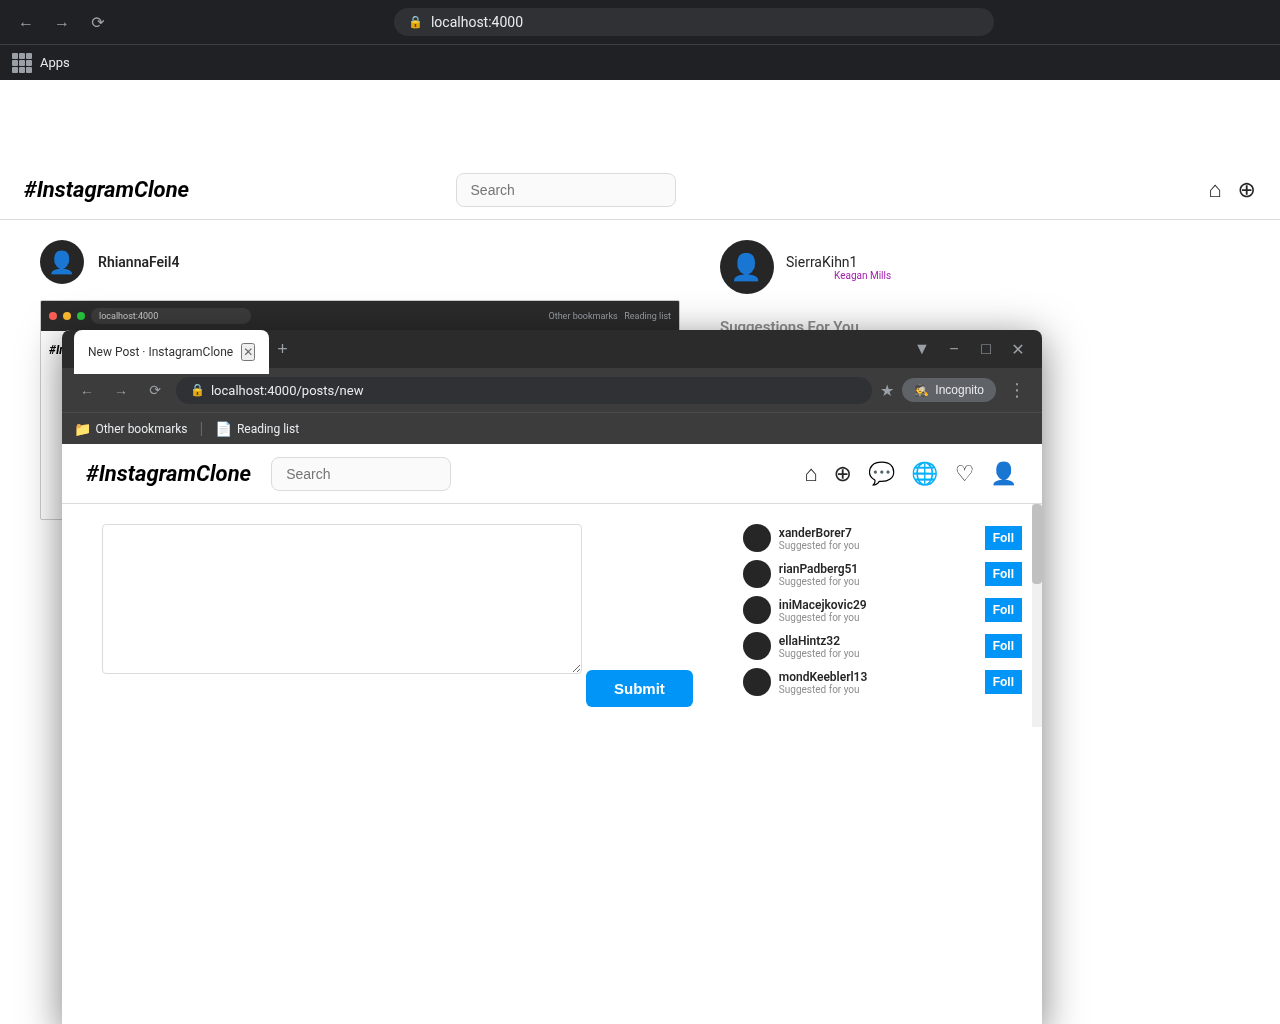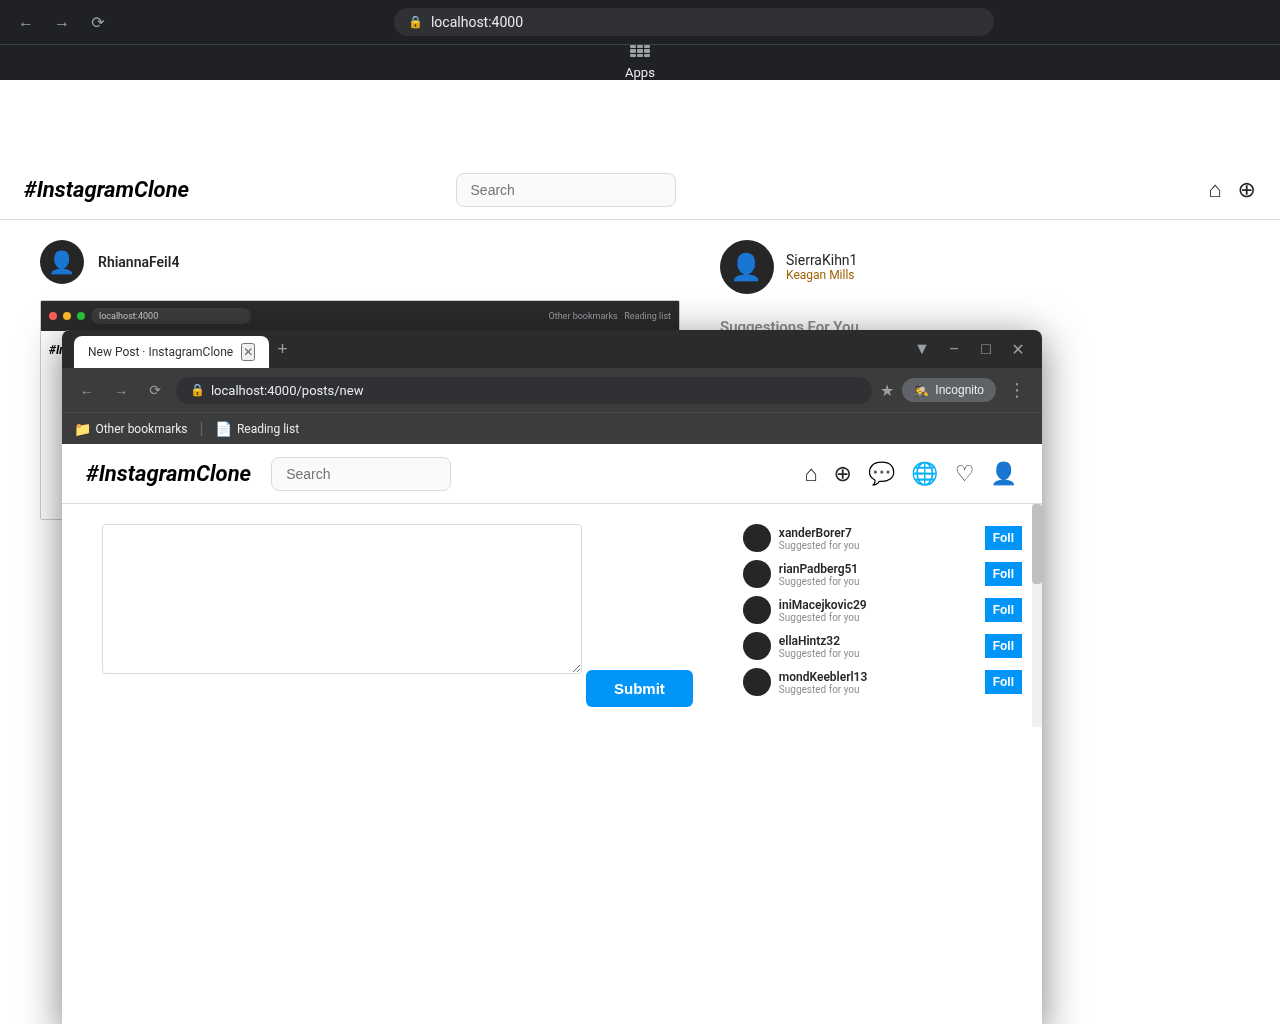--- a/index.html
+++ b/index.html
@@ -35,21 +35,20 @@
     .apps-section {
       position: absolute;
       top: 44px; left: 0; right: 0;
       background: #202124;
       height: 36px;
       display: flex;
       align-items: center;
       padding: 0 12px;
       gap: 8px;
       border-top: 1px solid #3c4043;
-      flex-direction: column;
     }
     .apps-grid-icon {
       width: 20px; height: 20px;
       display: grid; grid-template-columns: repeat(3,6px); gap: 1px;
     }
     .apps-grid-icon span { background: #9aa0a6; border-radius: 1px; }
     .apps-label { color: #e8eaed; font-size: 13px; }
 
     
     .main-page {
@@ -172,21 +171,21 @@
       margin-bottom: 24px;
     }
     .sidebar-avatar {
       width: 54px; height: 54px;
       background: #262626;
       border-radius: 50%;
       display: flex; align-items: center; justify-content: center;
       color: #fff; font-size: 26px;
     }
     .sidebar-username { font-size: 14px; font-weight: 400; color: #262626; }
-    .sidebar-fullname { font-size: 12px; color: #a16207; }
+    .sidebar-fullname { font-size: 10px; color: #a21caf; margin-left: 48px; }
     .suggestions-title { font-size: 15px; font-weight: 600; color: #8e8e8e; margin-bottom: 16px; }
     .suggestion-item {
       display: flex;
       align-items: center;
       gap: 10px;
       margin-bottom: 12px;
     }
     .suggestion-avatar {
       width: 32px; height: 32px;
       background: #262626;
@@ -238,21 +237,21 @@
       flex: 1;
       gap: 4px;
     }
     .tab-active {
       background: #fff;
       border-radius: 8px 8px 0 0;
       padding: 6px 14px;
       font-size: 12px;
       color: #333;
       display: flex; align-items: center; gap: 8px;
-      height: 32px;
+      height: 44px;
       margin-top: 6px;
     }
     .tab-close { color: #666; cursor: pointer; font-size: 12px; }
     .tab-new { color: #9aa0a6; font-size: 18px; cursor: pointer; background: none; border: none; margin-left: 4px; }
     .popup-window-controls {
       display: flex; gap: 8px; margin-left: auto; align-items: center;
     }
     .win-ctrl-btn {
       background: none; border: none; color: #9aa0a6; cursor: pointer; font-size: 16px; width: 24px; height: 24px; display: flex; align-items: center; justify-content: center;
     }

